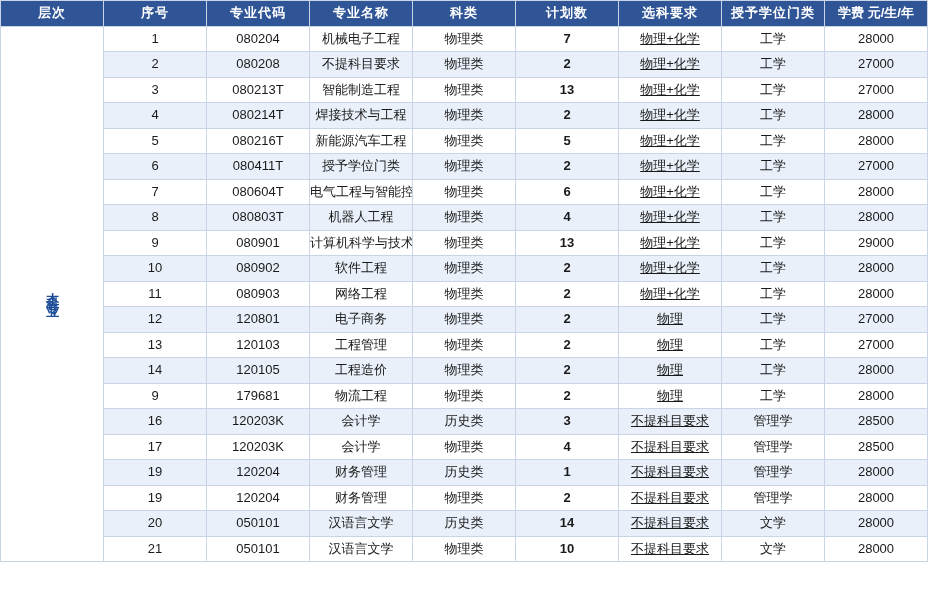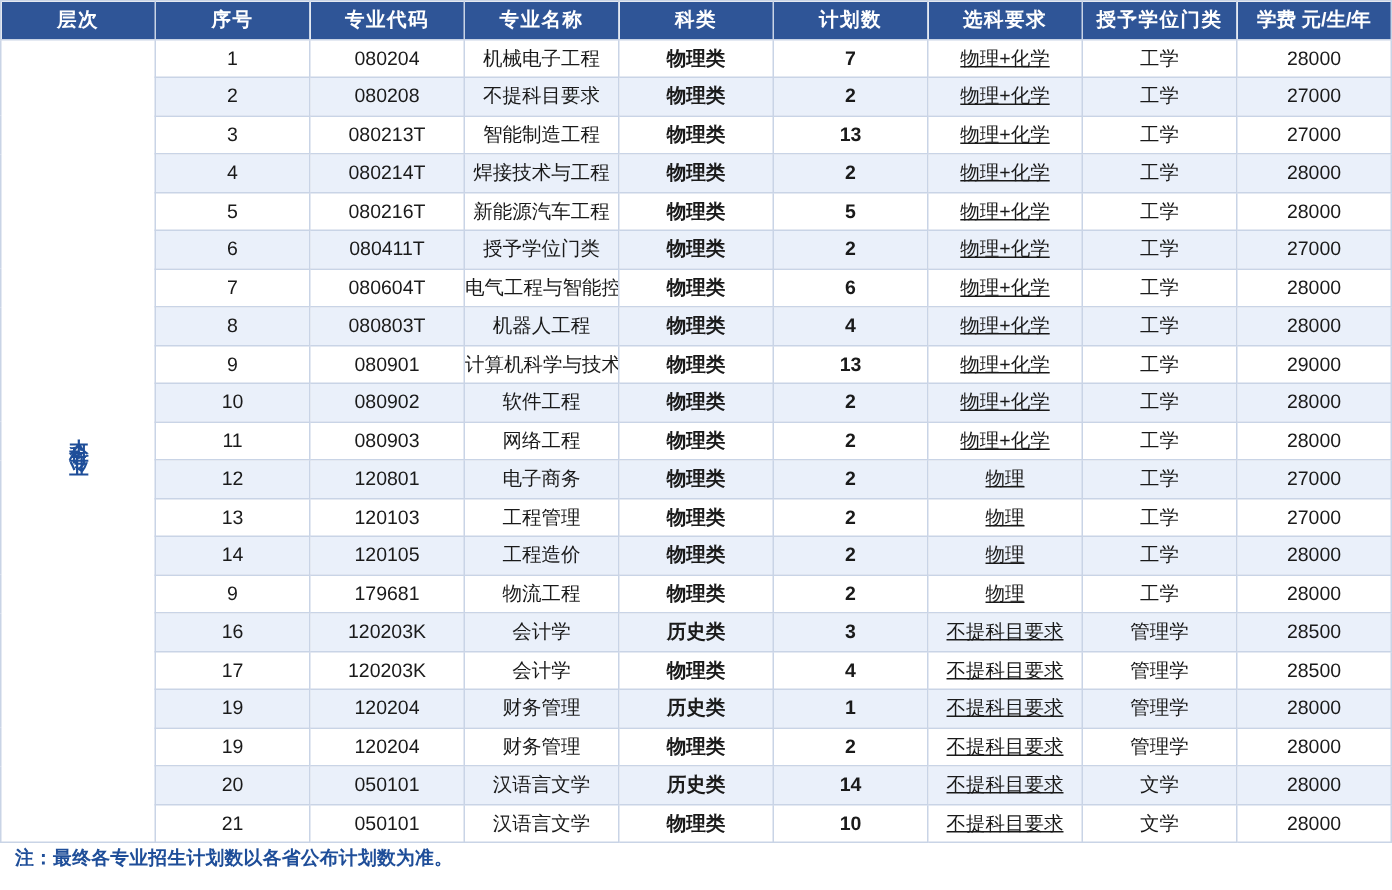--- a/index.html
+++ b/index.html
@@ -68,21 +68,21 @@
   }
   tr.odd td {
     background: #ffffff;
   }
   tr.even td {
     background: #eaf0fa;
   }
   td.c-seq { width: 52px; }
   td.c-code { width: 112px; }
   td.c-name { width: 160px; }
-  td.c-cat { width: 98px; font-weight: bold; }
+  td.c-cat { width: 98px; }
   td.c-num { width: 92px; font-weight: bold; }
   td.c-req { width: 120px; text-decoration: underline; }
   td.c-degree { width: 128px; }
   td.c-fee { width: 124px; text-align: right; padding-right: 12px; }
   .note {
     position: absolute;
     left: 10px;
     bottom: 10px;
     font-size: 12.5px;
     color: #1f4e99;
@@ -317,16 +317,13 @@
           <td class="c-name">汉语言文学</td>
           <td class="c-cat">物理类</td>
           <td class="c-num">10</td>
           <td class="c-req">不提科目要求</td>
           <td class="c-degree">文学</td>
           <td class="c-fee">28000</td>
         </tr>
       </tbody>
   </table>
 
-  <div class="note">
-    <span class="note-label">注：最终各专业招生计划数以各省公布计划数为准。</span>
-  </div>
 </div>
 
 </body></html>

